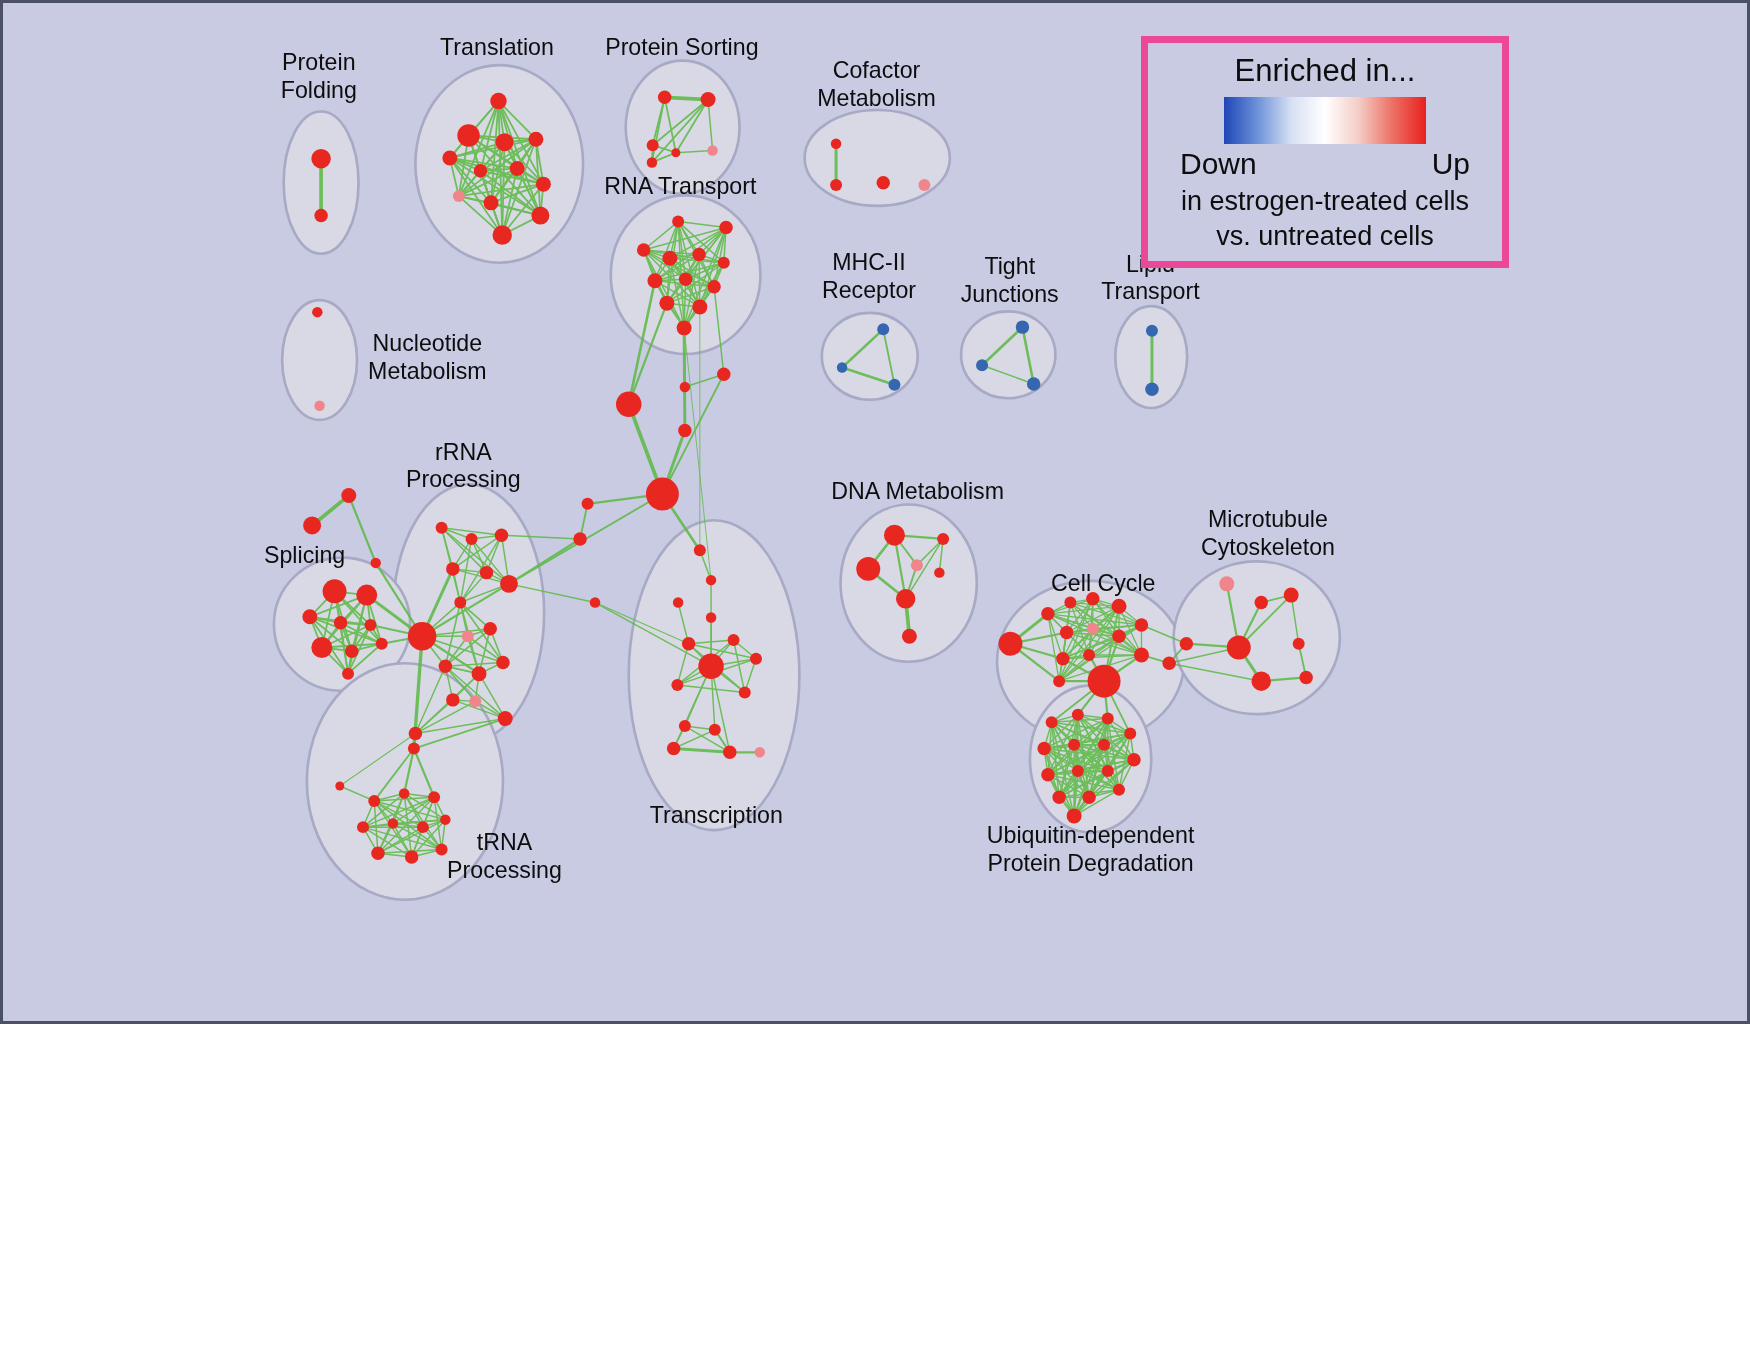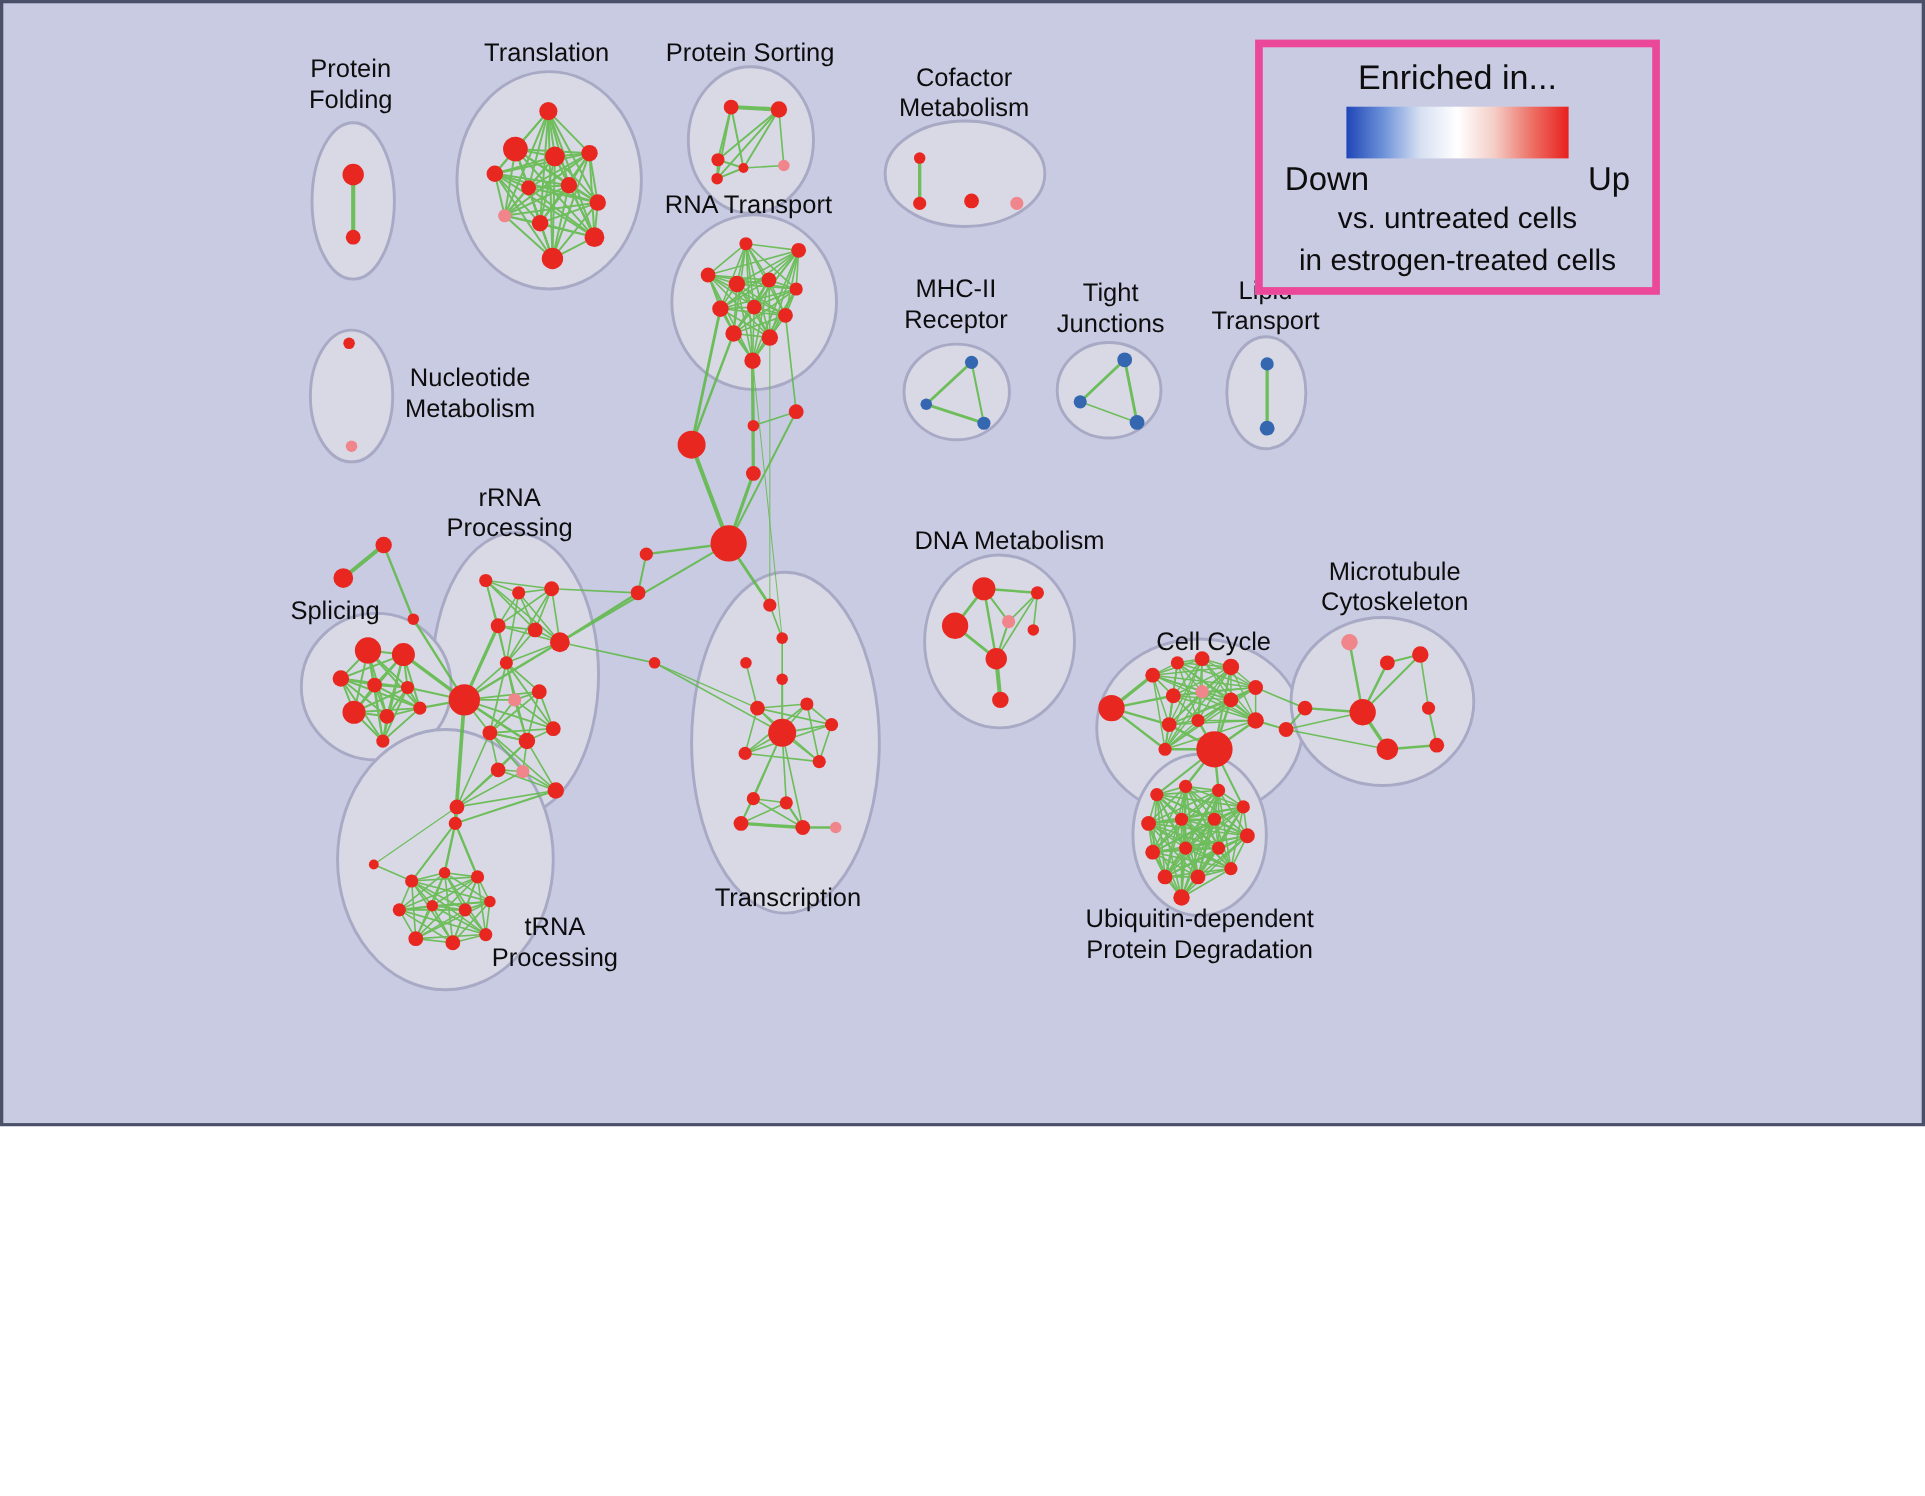--- a/index.html
+++ b/index.html
@@ -24,21 +24,21 @@
     box-sizing: border-box;
     color: #0d0d0d;
   }
   .legend-title { text-align: center; font-size: 31px; margin-top: 10px; }
   .legend-bar {
     width: 202px; height: 47px;
     margin: 8px auto 0 auto;
   }
   .legend-row {
     display: flex; justify-content: space-between;
-    padding: 0 20px; font-size: 30px; margin-top: 3px;
+    padding: 0 32px; font-size: 30px; margin-top: 3px;
   }
   .legend-sub { text-align: center; font-size: 27px; line-height: 35px; }
   .legend-sub.first { margin-top: 3px; }
 </style>
 </head>
 <body>
 
 <div class="figure">
   <svg id="net" viewBox="0 0 1750 1360">
       <g>
@@ -810,16 +810,16 @@
       </g>
     </svg>
 
   <div class="legend">
     <div class="legend-title">Enriched in...</div>
     <div class="legend-bar" style="background: linear-gradient(90deg, rgb(31, 70, 183), rgb(109, 146, 217), rgb(215, 224, 242), rgb(255, 255, 255), rgb(244, 205, 198), rgb(237, 113, 102), rgb(232, 32, 30));"></div>
     <div class="legend-row">
       <span>Down</span>
       <span>Up</span>
     </div>
+    <div class="legend-sub first">in estrogen-treated cells</div>
     <div class="legend-sub">vs. untreated cells</div>
-    <div class="legend-sub first">in estrogen-treated cells</div>
   </div>
 </div>
 
 </body></html>

